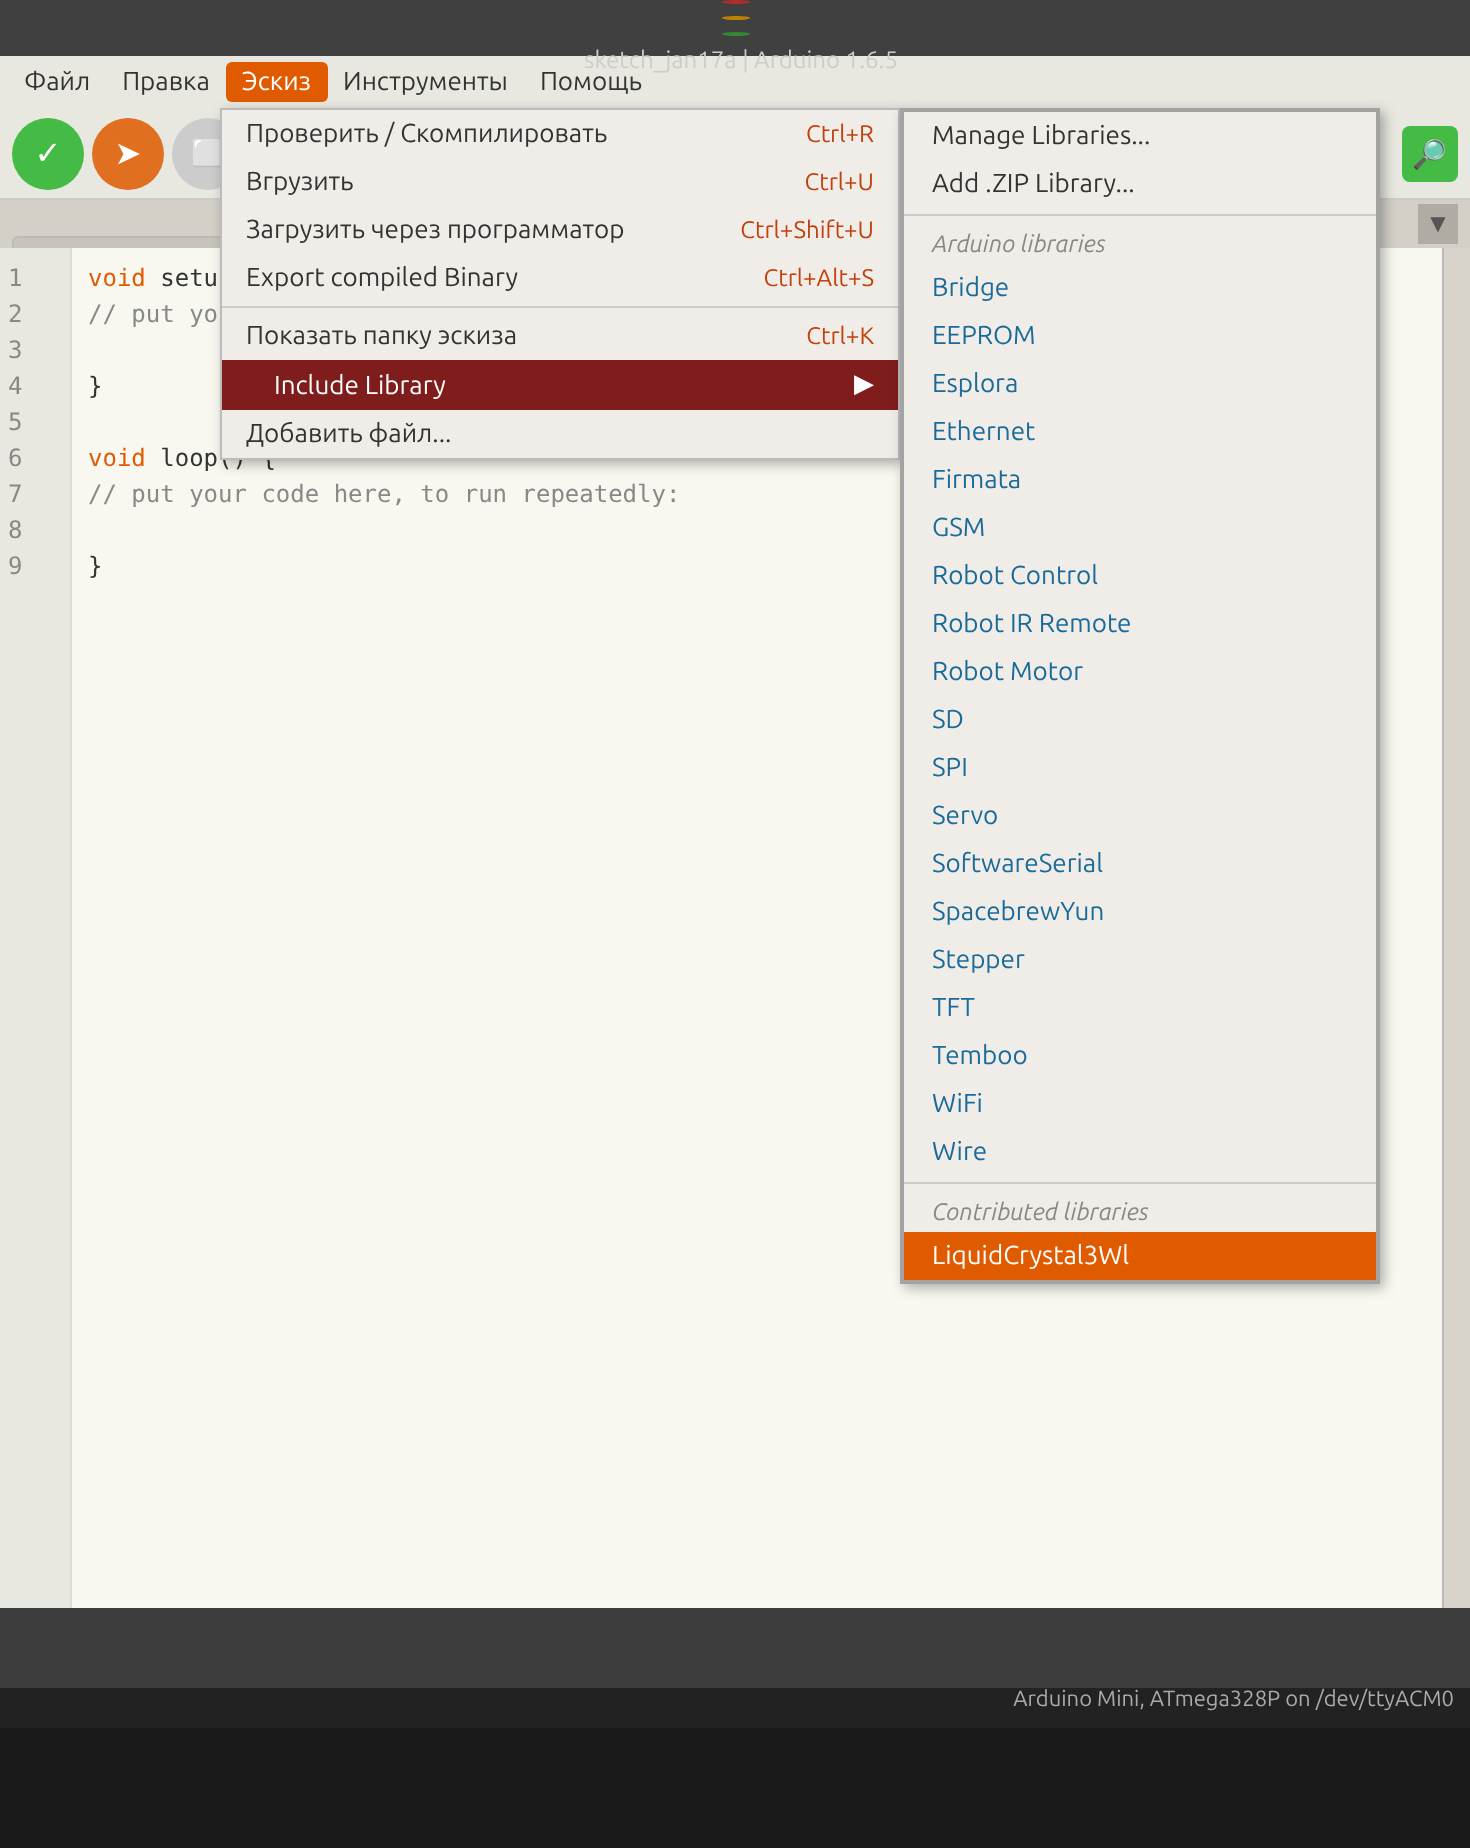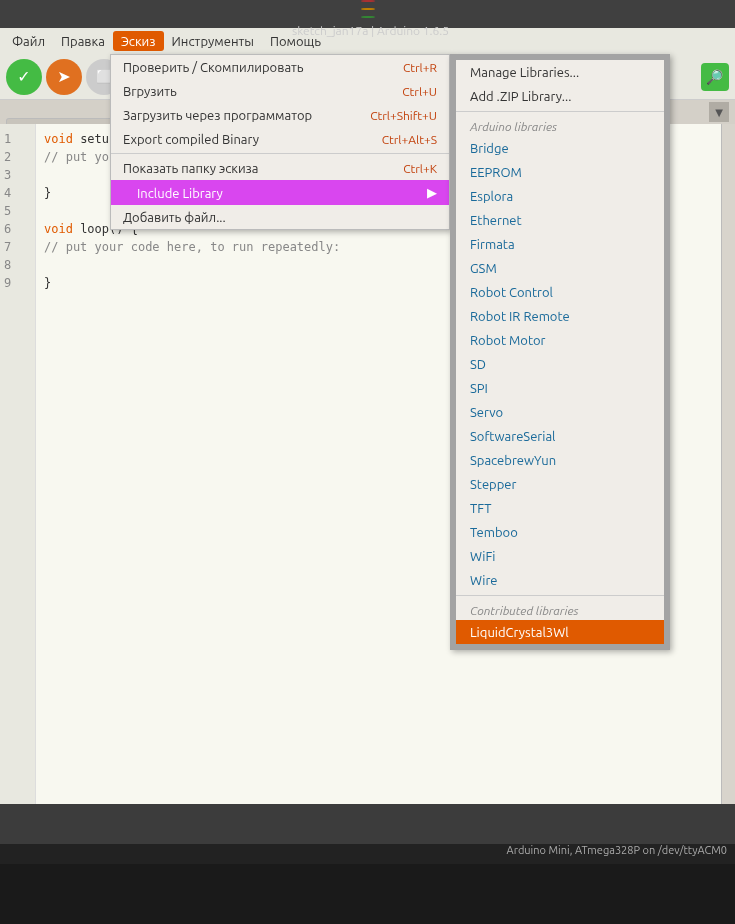--- a/index.html
+++ b/index.html
@@ -174,44 +174,44 @@
     .eskiz-item {
       display: flex;
       align-items: center;
       padding: 5px 12px;
       font-size: 13px;
       color: #333;
       cursor: pointer;
       justify-content: space-between;
     }
     .eskiz-item:hover, .eskiz-item.active {
-      background: #d946ef;
+      background: #7f1d1d;
       color: white;
       padding-left: 26px;
     }
     .eskiz-item .shortcut {
       color: #c2410c;
       font-size: 12px;
     }
     .eskiz-separator {
       height: 1px;
       background: #ccc;
       margin: 2px 0;
     }
     .eskiz-item .arrow { margin-left: 8px; }
 
     
     .include-lib-menu {
       position: absolute;
       top: 0;
       left: 450px;
       background: #f0ede8;
-      border: 6px solid #a3a3a3;
+      border: 2px solid #a3a3a3;
       box-shadow: 2px 2px 6px rgba(0,0,0,0.3);
-      width: 220px;
+      width: 240px;
       pointer-events: all;
       z-index: 101;
       max-height: 640px;
       overflow-y: auto;
     }
     .lib-item {
       padding: 5px 14px;
       font-size: 13px;
       cursor: pointer;
     }

